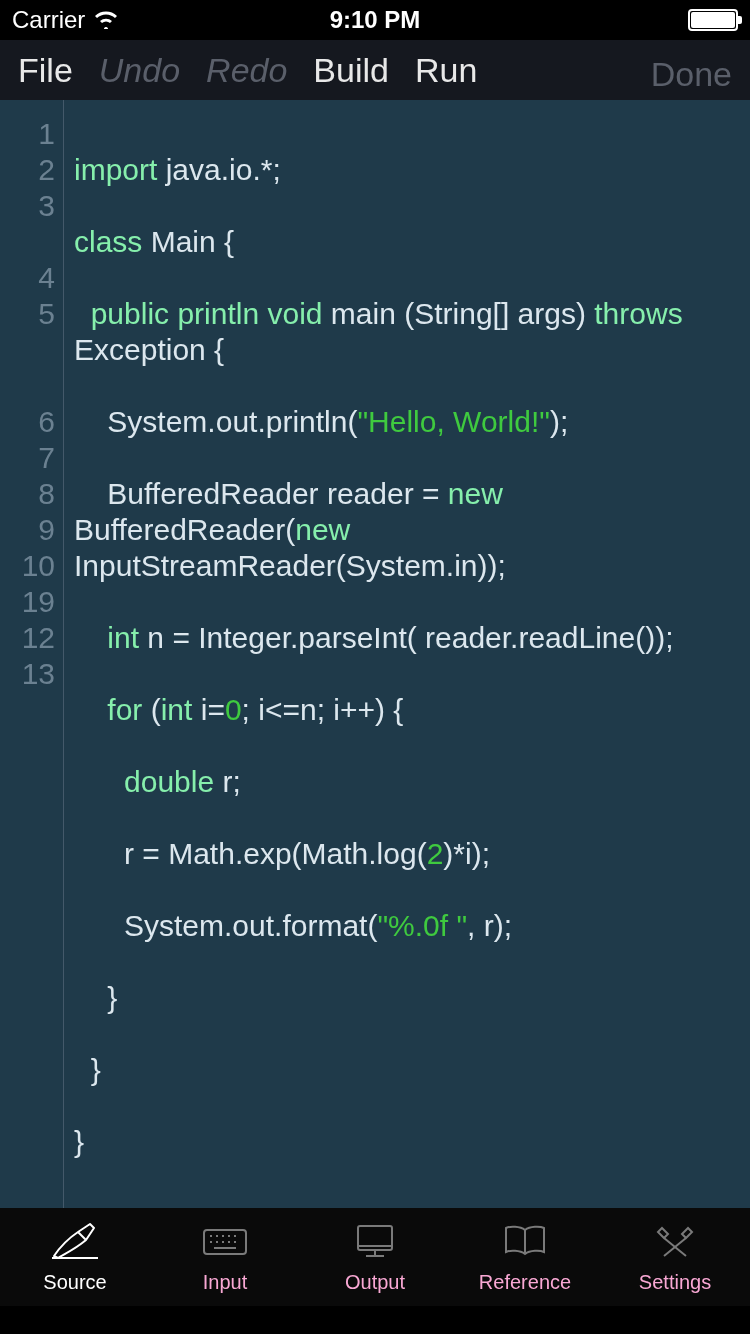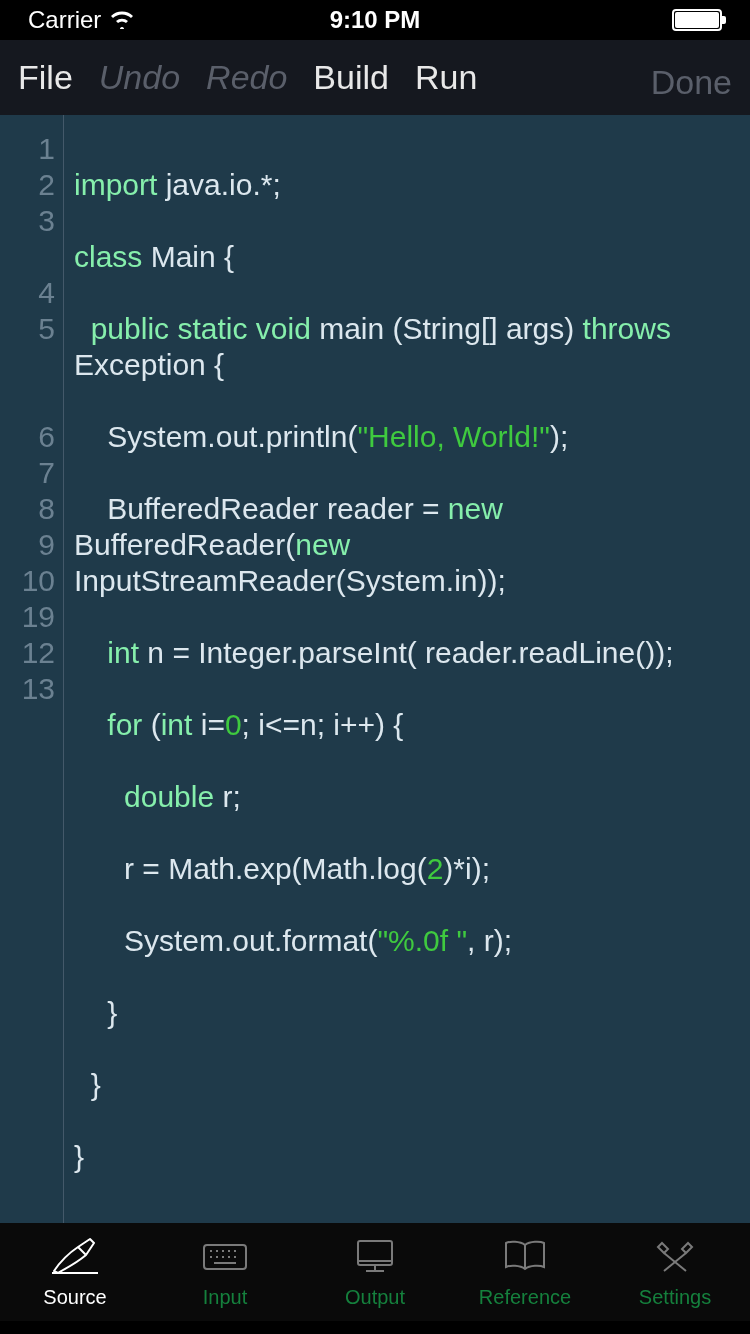--- a/index.html
+++ b/index.html
@@ -1,39 +1,39 @@
 <!DOCTYPE html>
 <html><head>
 <meta charset="utf-8">
 <style>
   * { margin: 0; padding: 0; box-sizing: border-box; }
   html, body { width: 750px; height: 1334px; overflow: hidden; font-family: -apple-system, Helvetica, Arial, sans-serif; background: #000; color: #fff; }
-  .status-bar { height: 40px; background: #000; display: flex; align-items: center; justify-content: space-between; padding: 0 28px; font-size: 24px; }
+  .status-bar { height: 40px; background: #000; display: flex; align-items: center; justify-content: space-between; padding: 0 12px; font-size: 24px; }
   .status-left { display: flex; align-items: center; gap: 8px; }
   .status-center { position: absolute; left: 50%; transform: translateX(-50%); font-weight: 600; }
   .status-right { display: flex; align-items: center; }
   .battery { width: 50px; height: 22px; border: 2px solid #fff; border-radius: 4px; position: relative; }
   .battery::after { content: ""; position: absolute; right: -6px; top: 5px; width: 4px; height: 8px; background: #fff; border-radius: 0 2px 2px 0; }
   .battery-fill { position: absolute; left: 1px; top: 1px; bottom: 1px; width: 44px; background: #fff; border-radius: 2px; }
   .wifi { font-size: 26px; }
-  .toolbar { height: 75px; background: #15181f; display: flex; align-items: center; padding: 8px 18px; font-size: 34px; gap: 26px; }
+  .toolbar { height: 60px; background: #15181f; display: flex; align-items: center; padding: 8px 18px; font-size: 34px; gap: 26px; }
   .toolbar .btn { color: #e8e8e8; }
   .toolbar .btn.dim { color: #5a5f6a; font-style: italic; }
   .toolbar .spacer { flex: 1; }
   .toolbar .done { color: #5a5f6a; margin-top: 9px; }
   .editor { flex: 1; background: #1f3a4a; height: calc(1334px - 40px - 88px - 98px); display: flex; font-size: 30px; line-height: 36px; }
   .gutter { width: 64px; text-align: right; padding: 16px 8px 0 0; color: #6b8191; border-right: 1px solid #44596a; user-select: none; }
   .gutter div { height: 36px; }
   .code { flex: 1; padding: 16px 10px 0 10px; font-family: Helvetica, Arial, sans-serif; white-space: pre-wrap; word-break: break-word; color: #dce7ee; }
   .kw { color: #86efac; }
   .str { color: #3fca3f; }
   .num { color: #3fca3f; }
   .code-line { }
   .tabbar { height: 98px; background: #0a0a0a; display: flex; justify-content: space-around; align-items: center; font-size: 20px; }
-  .tabbar .tab { display: flex; flex-direction: column; align-items: center; gap: 4px; color: #15803d; width: 150px; }
+  .tabbar .tab { display: flex; flex-direction: column; align-items: center; gap: 4px; color: #f9a8d4; width: 150px; }
   .tabbar .tab.active { color: #fff; }
   .tabbar svg { width: 54px; height: 42px; }
 </style>
 </head>
 <body>
 
 <div class="status-bar">
   <div class="status-left">
     <span>Carrier</span>
     <span class="wifi">
@@ -75,21 +75,21 @@
       <div>8</div>
       <div>9</div>
       <div>10</div>
       <div>19</div>
       <div>12</div>
       <div>13</div>
     </div>
   <div class="code">
 <div class="code-line"><span class="kw">import</span><span> java.io.*;</span></div>
 <div class="code-line"><span class="kw">class</span><span> Main {</span></div>
-<div class="code-line"><span>  </span><span class="kw">public</span><span> </span><span class="kw">static</span><span> </span><span class="kw">void</span><span> main (String[] args) </span><span class="kw">throws</span><span> Exception {</span></div>
+<div class="code-line"><span>  </span><span class="kw">public</span><span> </span><span class="kw">println</span><span> </span><span class="kw">void</span><span> main (String[] args) </span><span class="kw">throws</span><span> Exception {</span></div>
 <div class="code-line"><span>    System.out.println(</span><span class="str">"Hello, World!"</span><span>);</span></div>
 <div class="code-line"><span>    BufferedReader reader = </span><span class="kw">new</span><span> BufferedReader(</span><span class="kw">new</span><span> InputStreamReader(System.in));</span></div>
 <div class="code-line"><span>    </span><span class="kw">int</span><span> n = Integer.parseInt( reader.readLine());</span></div>
 <div class="code-line"><span>    </span><span class="kw">for</span><span> (</span><span class="kw">int</span><span> i=</span><span class="num">0</span><span>; i&lt;=n; i++) {</span></div>
 <div class="code-line"><span>      </span><span class="kw">double</span><span> r;</span></div>
 <div class="code-line"><span>      r = Math.exp(Math.log(</span><span class="num">2</span><span>)*i);</span></div>
 <div class="code-line"><span>      System.out.format(</span><span class="str">"%.0f "</span><span>, r);</span></div>
 <div class="code-line"><span>    }</span></div>
 <div class="code-line"><span>  }</span></div>
 <div class="code-line"><span>}</span></div>

